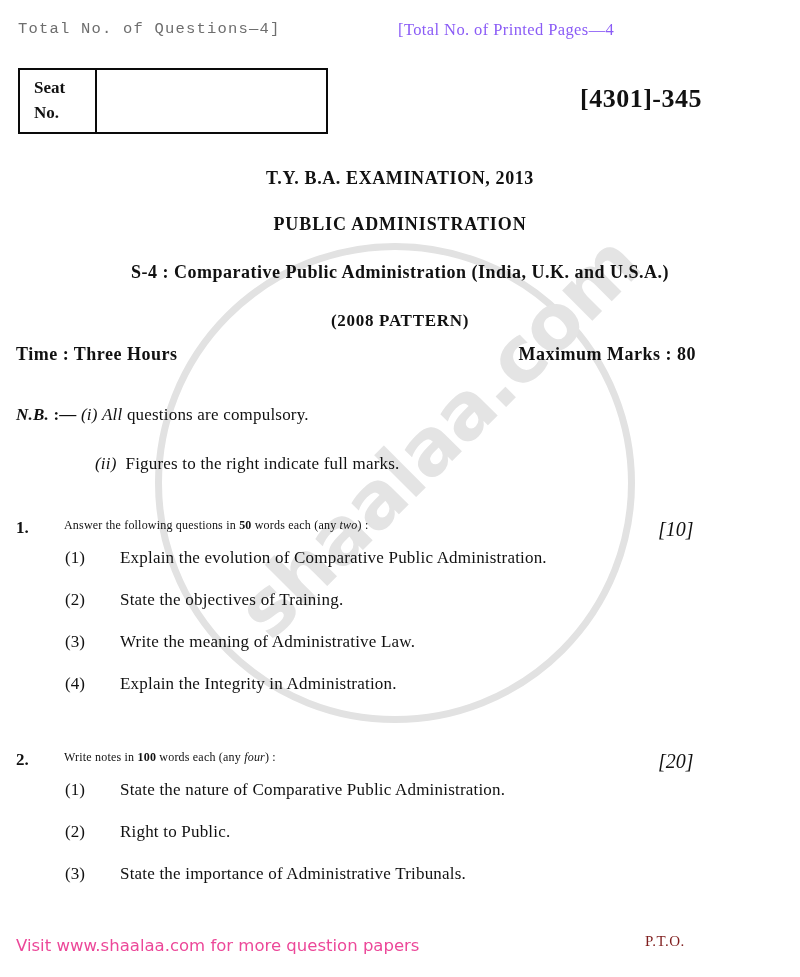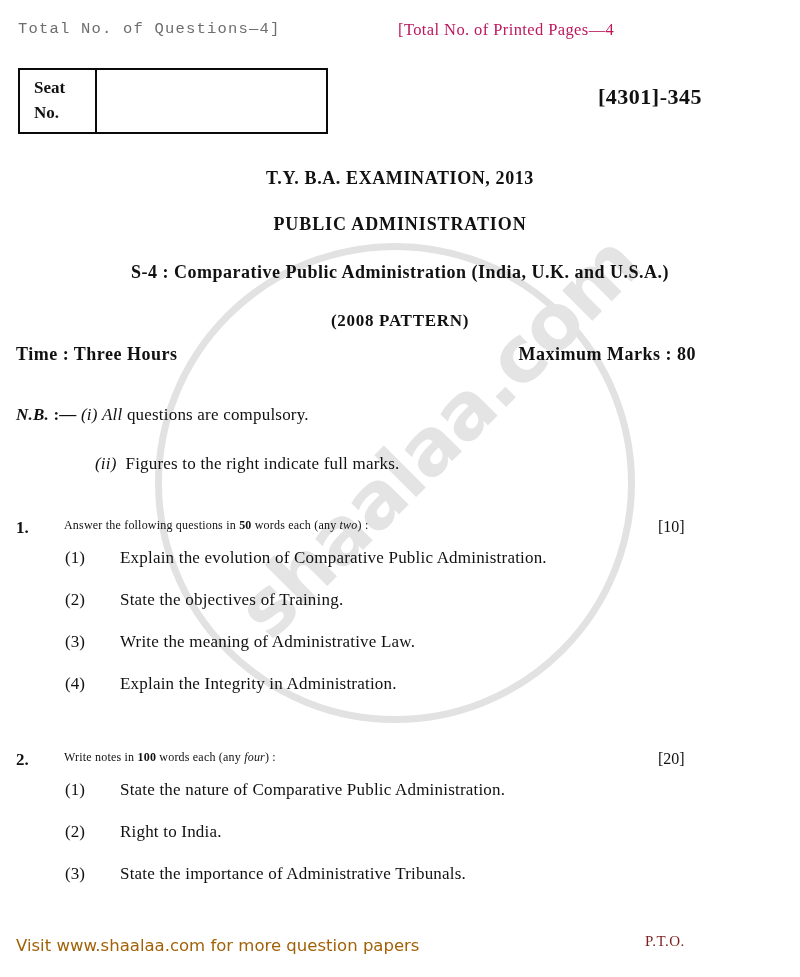--- a/index.html
+++ b/index.html
@@ -76,21 +76,21 @@
     font-size: 15.5px;
     color: #6e6e6e;
     letter-spacing: 1.2px;
     white-space: nowrap;
   }
   .hdr-right {
     position: absolute;
     left: 380px;
     top: 0;
     font-size: 16.5px;
-    color: #be185d;
+    color: #8b5cf6;
     letter-spacing: 0.4px;
     white-space: nowrap;
   }
 
   
   #seat-box {
     position: absolute;
     left: 18px;
     top: 68px;
     width: 310px;
@@ -112,21 +112,21 @@
     font-size: 17px;
     font-weight: 700;
     line-height: 1.45;
   }
   #seat-value-cell { flex: 1; }
 
   #paper-code {
     position: absolute;
     right: 98px;
     top: 84px;
-    font-size: 22px;
+    font-size: 26px;
     font-weight: 700;
     letter-spacing: 0.5px;
     white-space: nowrap;
   }
 
   
   .center-line {
     position: absolute;
     left: 0;
     width: 800px;
@@ -196,22 +196,23 @@
     top: 0;
     font-size: 12px;
     letter-spacing: 0.2px;
     white-space: nowrap;
   }
   .q-text b { font-weight: 700; }
   .q-marks {
     position: absolute;
     left: 658px;
     top: 0;
-    font-size: 16px;
-    white-space: nowrap;
+    font-size: 20px;
+    white-space: nowrap;
+    font-style: italic;
   }
   .sub-item {
     position: relative;
     height: 42px;
   }
   .sub-num {
     position: absolute;
     left: 65px;
     top: 0;
     font-size: 17px;
@@ -228,21 +229,21 @@
   #question-1 { top: 518px; }
   #question-2 { top: 750px; }
 
   
   #footer-site {
     position: absolute;
     left: 16px;
     top: 936px;
     font-family: "DejaVu Sans", "Liberation Sans", sans-serif;
     font-size: 16.5px;
-    color: #a16207;
+    color: #ec4899;
     white-space: nowrap;
   }
   #footer-pto {
     position: absolute;
     left: 645px;
     top: 933px;
     font-size: 15px;
     color: #7f1d1d;
     letter-spacing: 0.5px;
     white-space: nowrap;
@@ -327,21 +328,21 @@
       <span class="q-num">2.</span>
       <span class="q-text"><span>Write  notes  in  </span><b>100</b><span>  words  each  (any  </span><i>four</i><span>) :</span></span>
       <span class="q-marks">[20]</span>
     </div>
     <div class="sub-item">
       <span class="sub-num">(1)</span>
       <span class="sub-text">State  the  nature  of  Comparative  Public  Administration.</span>
     </div>
     <div class="sub-item">
       <span class="sub-num">(2)</span>
-      <span class="sub-text">Right  to  India.</span>
+      <span class="sub-text">Right  to  Public.</span>
     </div>
     <div class="sub-item">
       <span class="sub-num">(3)</span>
       <span class="sub-text">State  the  importance  of  Administrative  Tribunals.</span>
     </div>
   </div>
 
   <div id="footer-site">Visit www.shaalaa.com for more question papers</div>
   <div id="footer-pto">P.T.O.</div>
 

